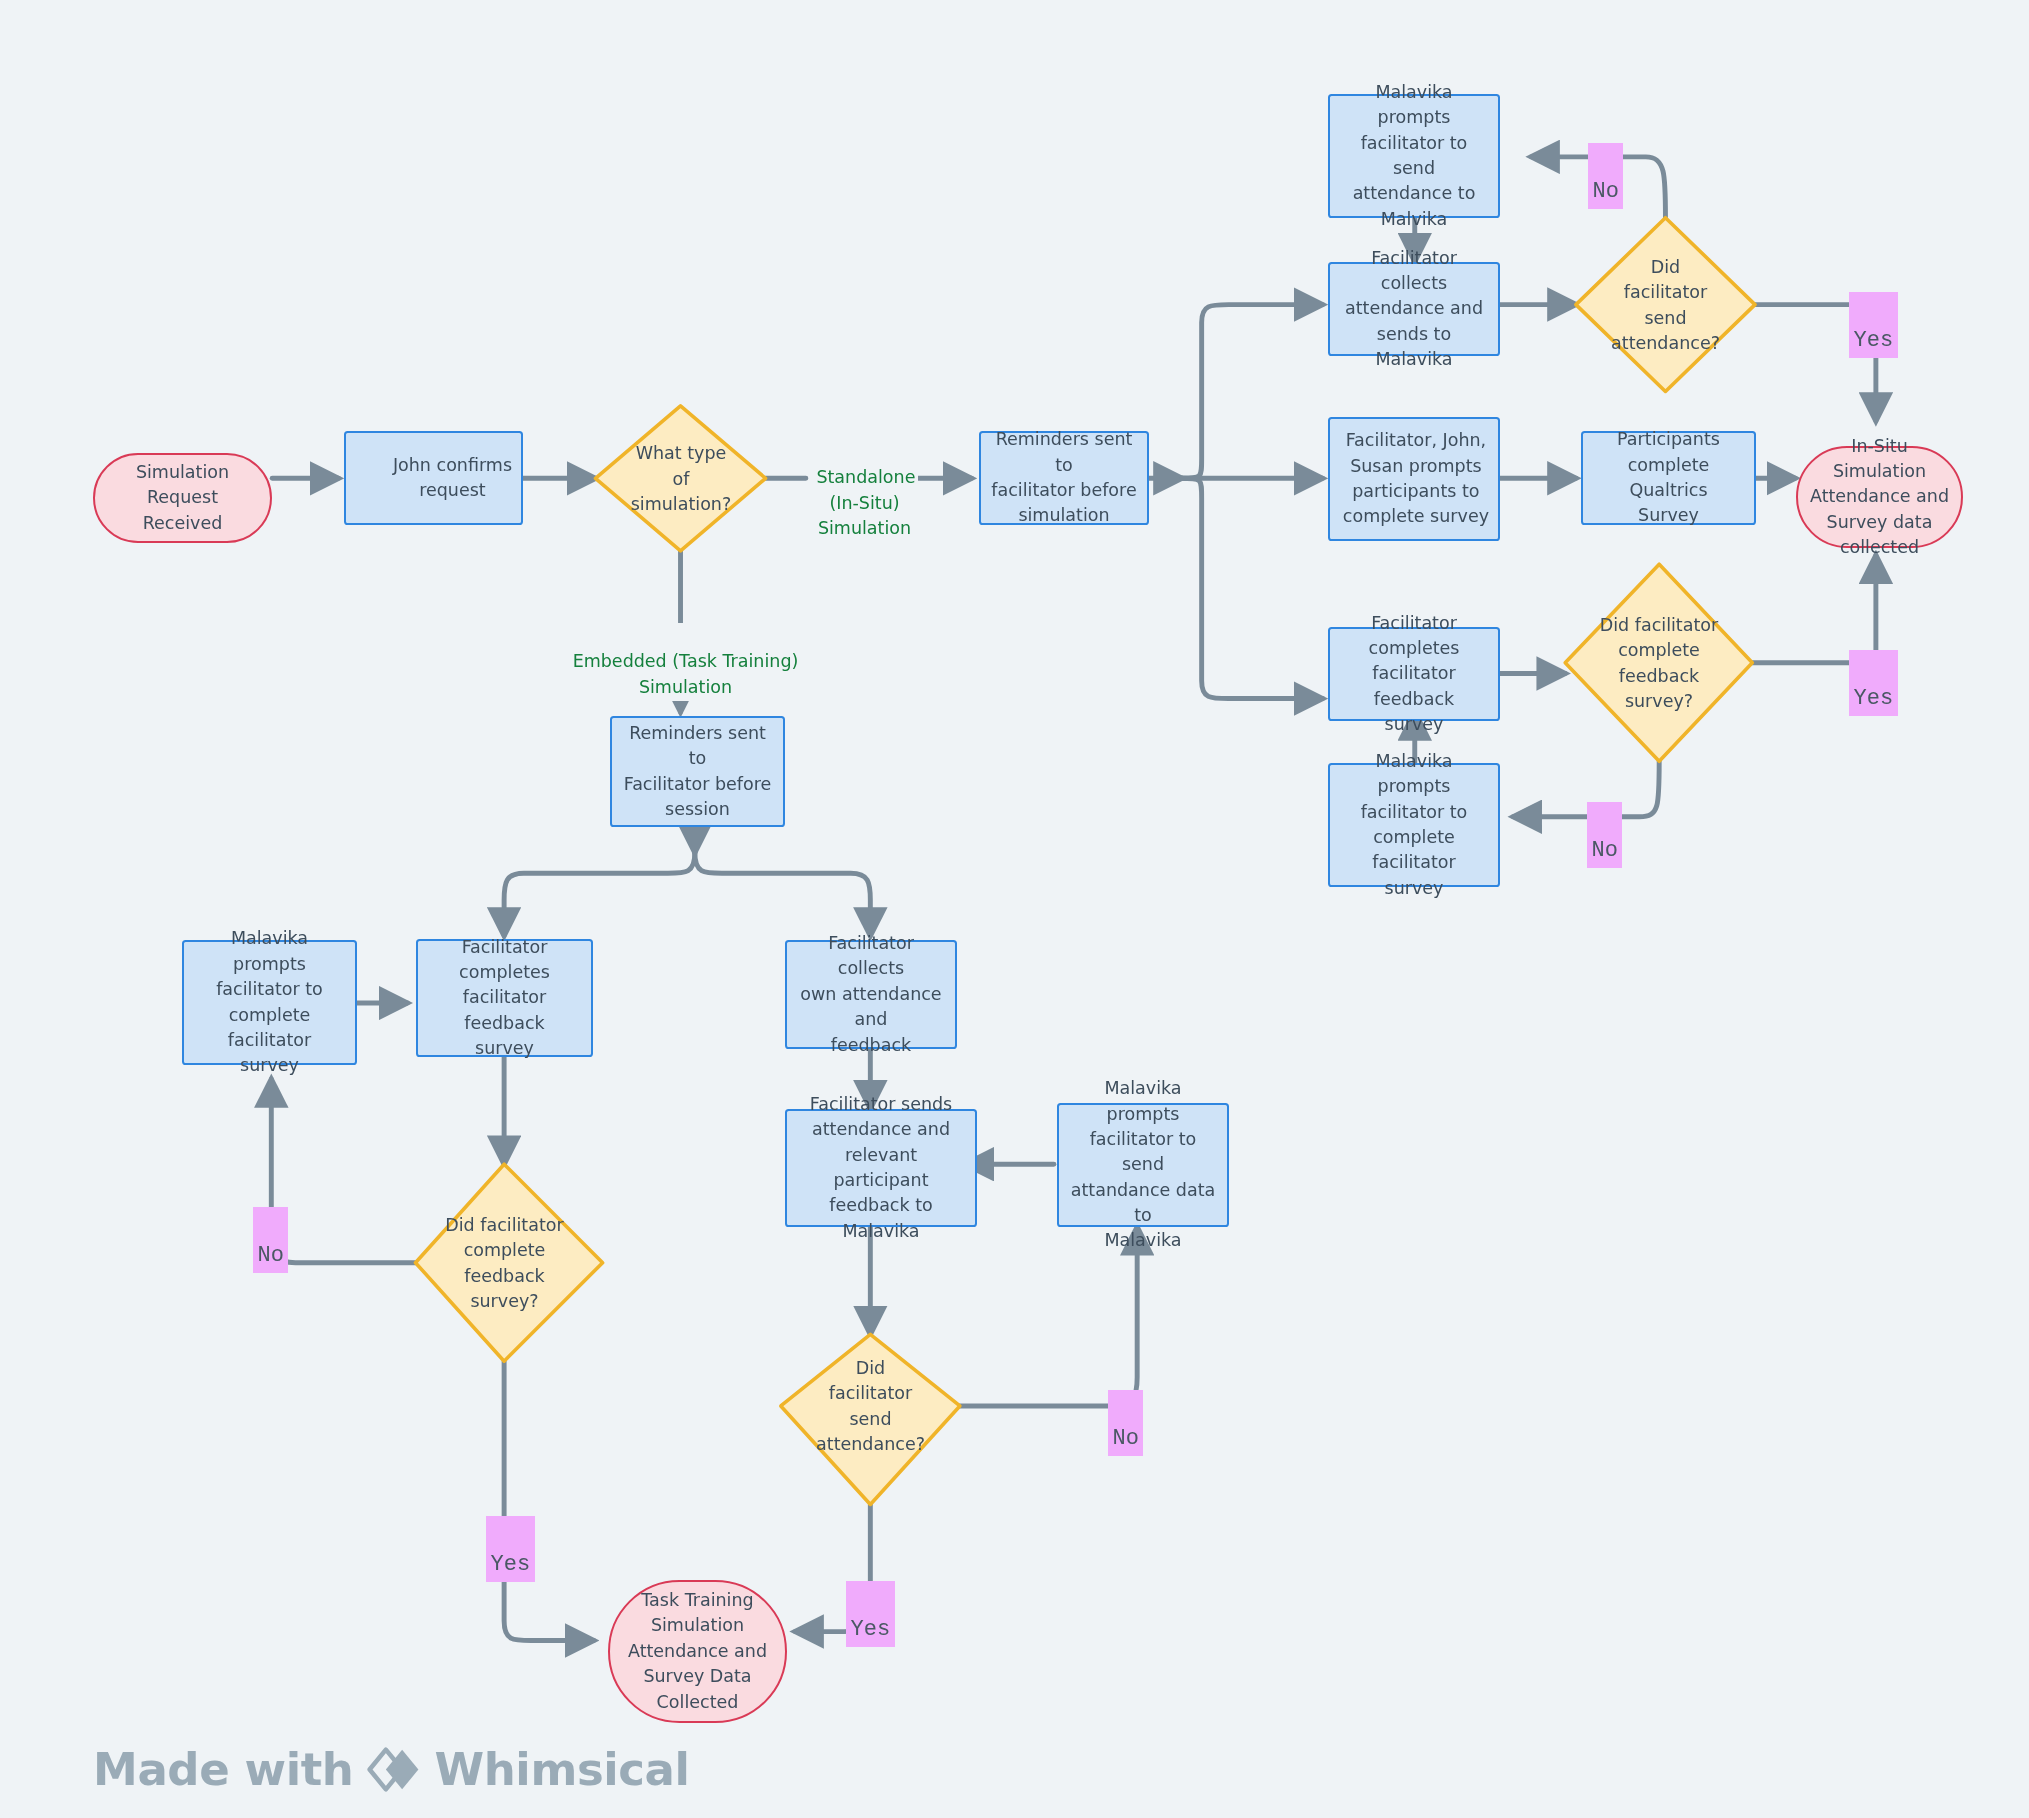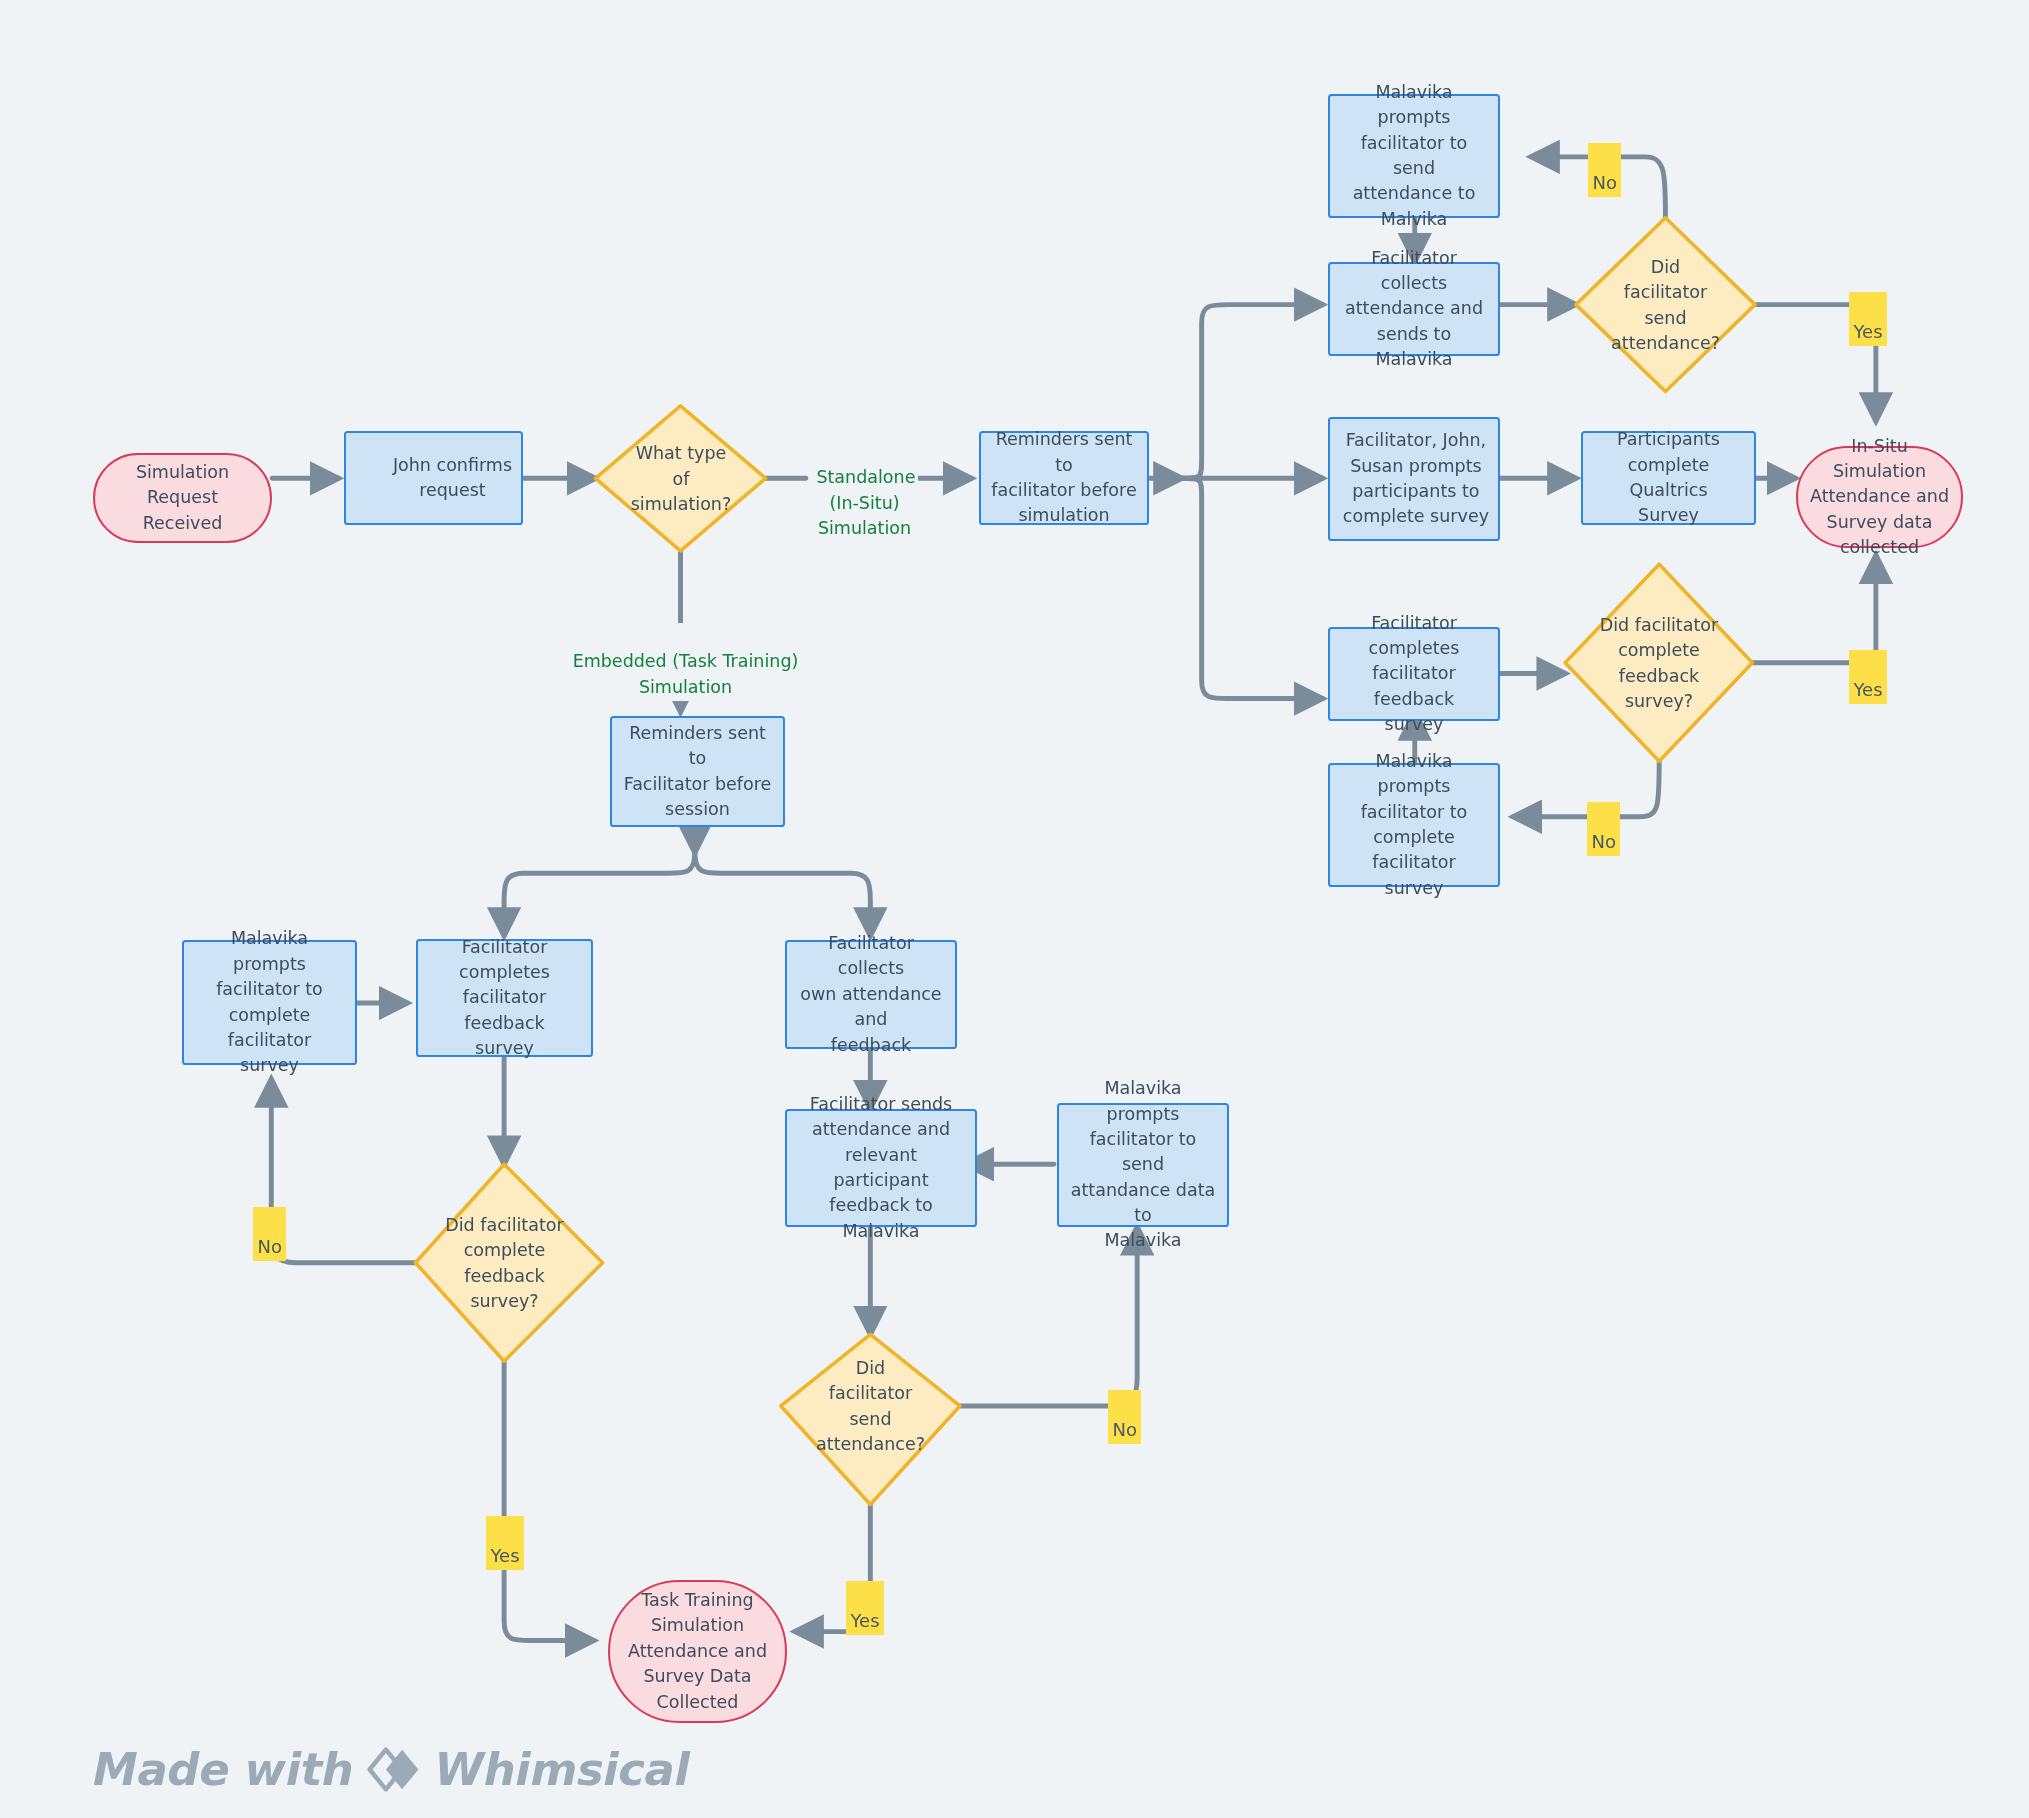--- a/index.html
+++ b/index.html
@@ -50,36 +50,36 @@
     font-size:17.5px;
     background:#eff3f6;
     padding:0.9px 5.4px;
     white-space:pre-line;
     text-align:center;
     line-height:1.45;
   }
   .branch-label{
     position:absolute;
     color:#4a5864;
-    font-size:18px;
-    background:#fde047;
+    font-size:22px;
+    background:#f0abfc;
     padding:0.9px 4.5px;
     text-align:center;
     line-height:1.45;
     white-space:pre-line;
+    font-family:Liberation Mono, monospace;
   }
   #watermark{
     position:absolute;
     left:93px; top:1743px;
     display:flex; align-items:center; gap:12.5px;
     color:#9aabb7;
     font-size:45px;
     font-weight:bold;
     letter-spacing:-0.4px;
-    font-style:italic;
   }
   #watermark .wm-logo{ display:inline-flex; align-items:center; }
 </style>
 </head>
 <body>
 
 <div id="canvas">
 
   <svg class="edges" viewBox="0 0 2266 2030">
     <defs>

